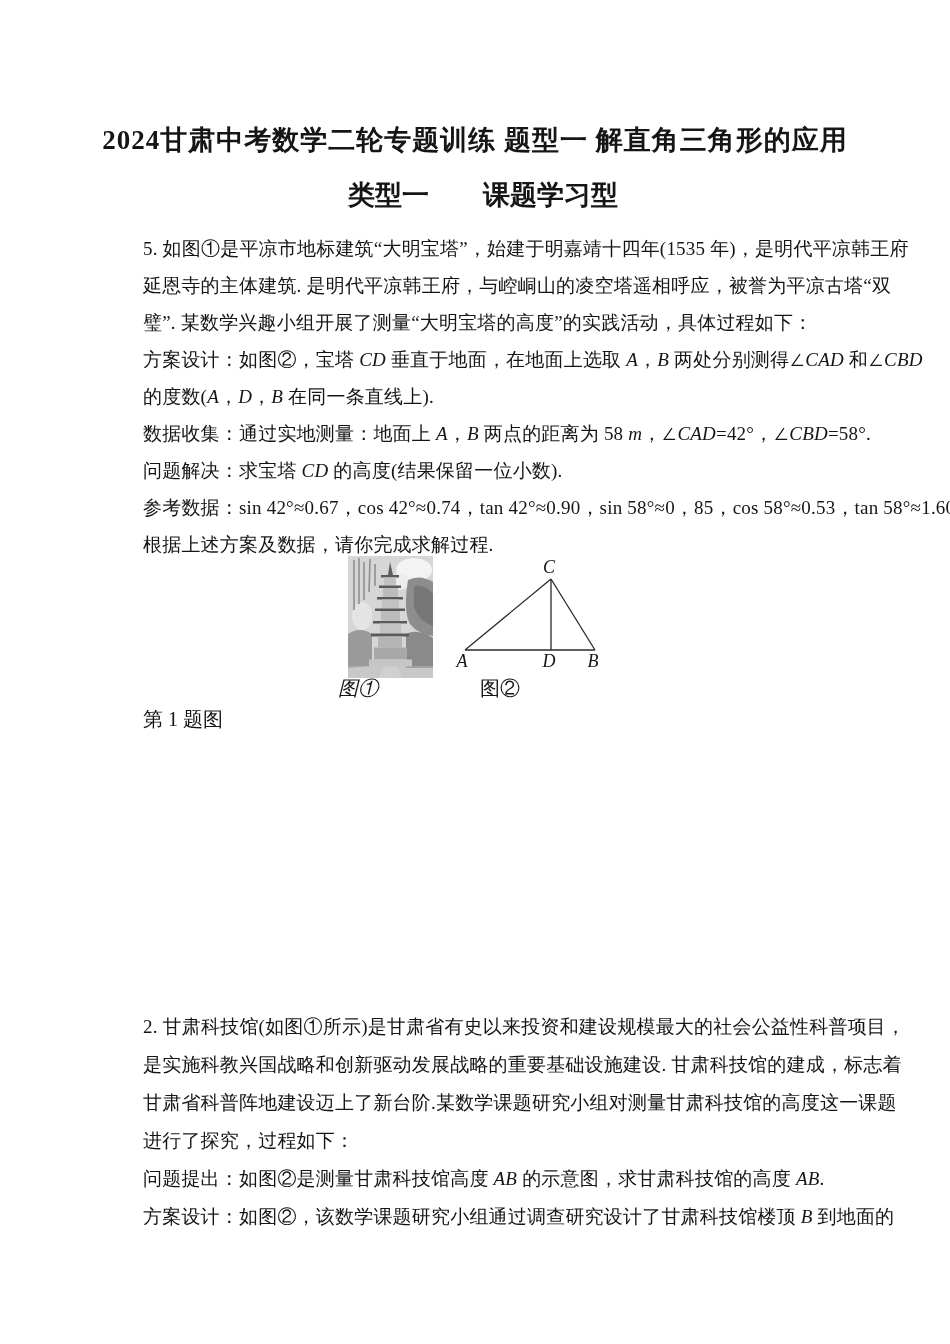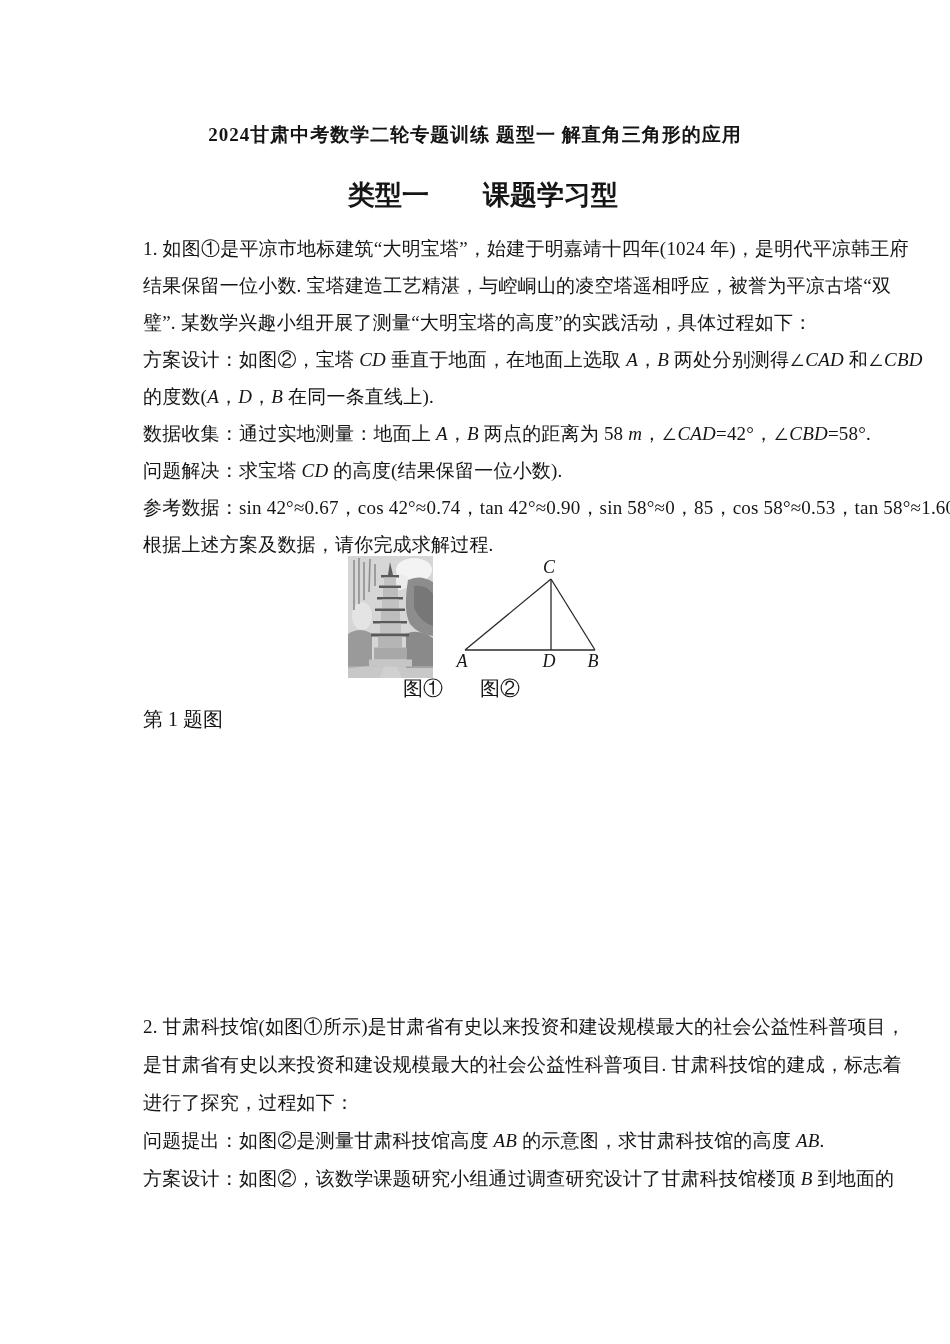--- a/index.html
+++ b/index.html
@@ -11,21 +11,21 @@
     background: #ffffff;
     font-family: "Liberation Serif", serif;
     color: #151515;
     overflow: hidden;
   }
   .title {
     position: absolute;
     top: 122px; left: 0;
     width: 100%;
     text-align: center;
-    font-size: 19px;
+    font-size: 27px;
     font-weight: bold;
     letter-spacing: 1px;
     font-family: "Liberation Serif", serif;
   }
   .subtitle {
     position: absolute;
     top: 177px; left: 8px;
     width: 100%;
     text-align: center;
     font-size: 27px;
@@ -41,21 +41,21 @@
     height: 37px;
     white-space: nowrap;
     letter-spacing: 0.2px;
   }
   .textblock.p2 .tline { line-height: 38px; height: 38px; }
   .tline i { font-family: "Liberation Serif", serif; }
   .fig-photo { position: absolute; left: 348px; top: 556px; }
   .fig-triangle { position: absolute; left: 452px; top: 560px; }
   .fig-label-1 {
     position: absolute; left: 338px; top: 675px; width: 105px;
-    text-align: right; font-size: 20px;
+    text-align: left; font-size: 20px; font-style: italic;
   }
   .fig-label-2 {
     position: absolute; left: 480px; top: 675px; width: 105px;
     text-align: left; font-size: 20px;
   }
   .fig-caption {
     position: absolute; left: 143px; top: 706px; width: 668px;
     text-align: left; font-size: 20px;
   }
   svg text.vlabel {
@@ -67,22 +67,22 @@
 </style>
 </head>
 <body>
 
 <div class="page">
 
   <div class="title">2024甘肃中考数学二轮专题训练 题型一 解直角三角形的应用</div>
   <div class="subtitle">类型一　　课题学习型</div>
 
   <div class="textblock p1">
-    <div class="tline">1. 如图①是平凉市地标建筑“大明宝塔”，始建于明嘉靖十四年(1024 年)，是明代平凉韩王府</div>
-    <div class="tline">结果保留一位小数. 宝塔建造工艺精湛，与崆峒山的凌空塔遥相呼应，被誉为平凉古塔“双</div>
+    <div class="tline">5. 如图①是平凉市地标建筑“大明宝塔”，始建于明嘉靖十四年(1535 年)，是明代平凉韩王府</div>
+    <div class="tline">延恩寺的主体建筑. 是明代平凉韩王府，与崆峒山的凌空塔遥相呼应，被誉为平凉古塔“双</div>
     <div class="tline">璧”. 某数学兴趣小组开展了测量“大明宝塔的高度”的实践活动，具体过程如下：</div>
     <div class="tline">方案设计：如图②，宝塔 <i>CD</i> 垂直于地面，在地面上选取 <i>A</i>，<i>B</i> 两处分别测得∠<i>CAD</i> 和∠<i>CBD</i></div>
     <div class="tline">的度数(<i>A</i>，<i>D</i>，<i>B</i> 在同一条直线上).</div>
     <div class="tline">数据收集：通过实地测量：地面上 <i>A</i>，<i>B</i> 两点的距离为 58 <i>m</i>，∠<i>CAD</i>=42°，∠<i>CBD</i>=58°.</div>
     <div class="tline">问题解决：求宝塔 <i>CD</i> 的高度(结果保留一位小数).</div>
     <div class="tline">参考数据：sin 42°≈0.67，cos 42°≈0.74，tan 42°≈0.90，sin 58°≈0，85，cos 58°≈0.53，tan 58°≈1.60.</div>
     <div class="tline">根据上述方案及数据，请你完成求解过程.</div>
   </div>
 
   <div class="fig-photo">
@@ -143,19 +143,20 @@
       <text class="vlabel" x="141" y="107" text-anchor="middle">B</text>
     </svg>
   </div>
 
   <div class="fig-label-1">图①</div>
   <div class="fig-label-2">图②</div>
   <div class="fig-caption">第 1 题图</div>
 
   <div class="textblock p2">
     <div class="tline">2. 甘肃科技馆(如图①所示)是甘肃省有史以来投资和建设规模最大的社会公益性科普项目，</div>
-    <div class="tline">是甘肃省有史以来投资和建设规模最大的社会公益性科普项目. 甘肃科技馆的建成，标志着</div>
+    <div class="tline">是实施科教兴国战略和创新驱动发展战略的重要基础设施建设. 甘肃科技馆的建成，标志着</div>
+    <div class="tline">甘肃省科普阵地建设迈上了新台阶.某数学课题研究小组对测量甘肃科技馆的高度这一课题</div>
     <div class="tline">进行了探究，过程如下：</div>
     <div class="tline">问题提出：如图②是测量甘肃科技馆高度 <i>AB</i> 的示意图，求甘肃科技馆的高度 <i>AB</i>.</div>
     <div class="tline">方案设计：如图②，该数学课题研究小组通过调查研究设计了甘肃科技馆楼顶 <i>B</i> 到地面的</div>
   </div>
 
 </div>
 
 </body></html>

